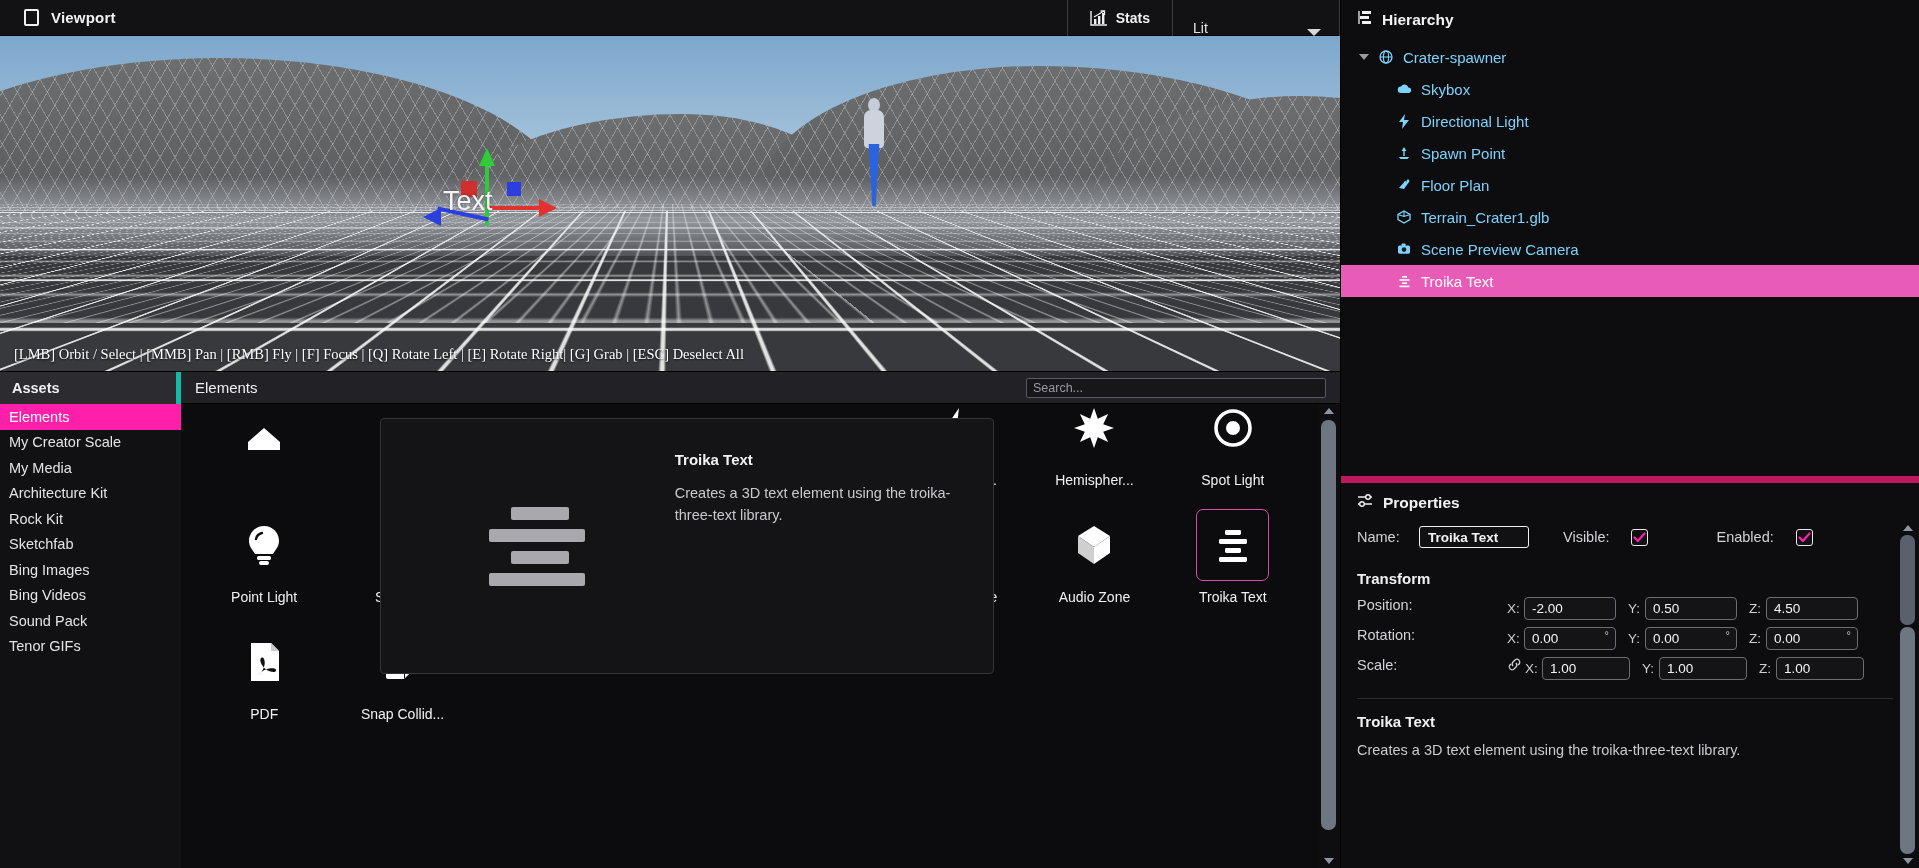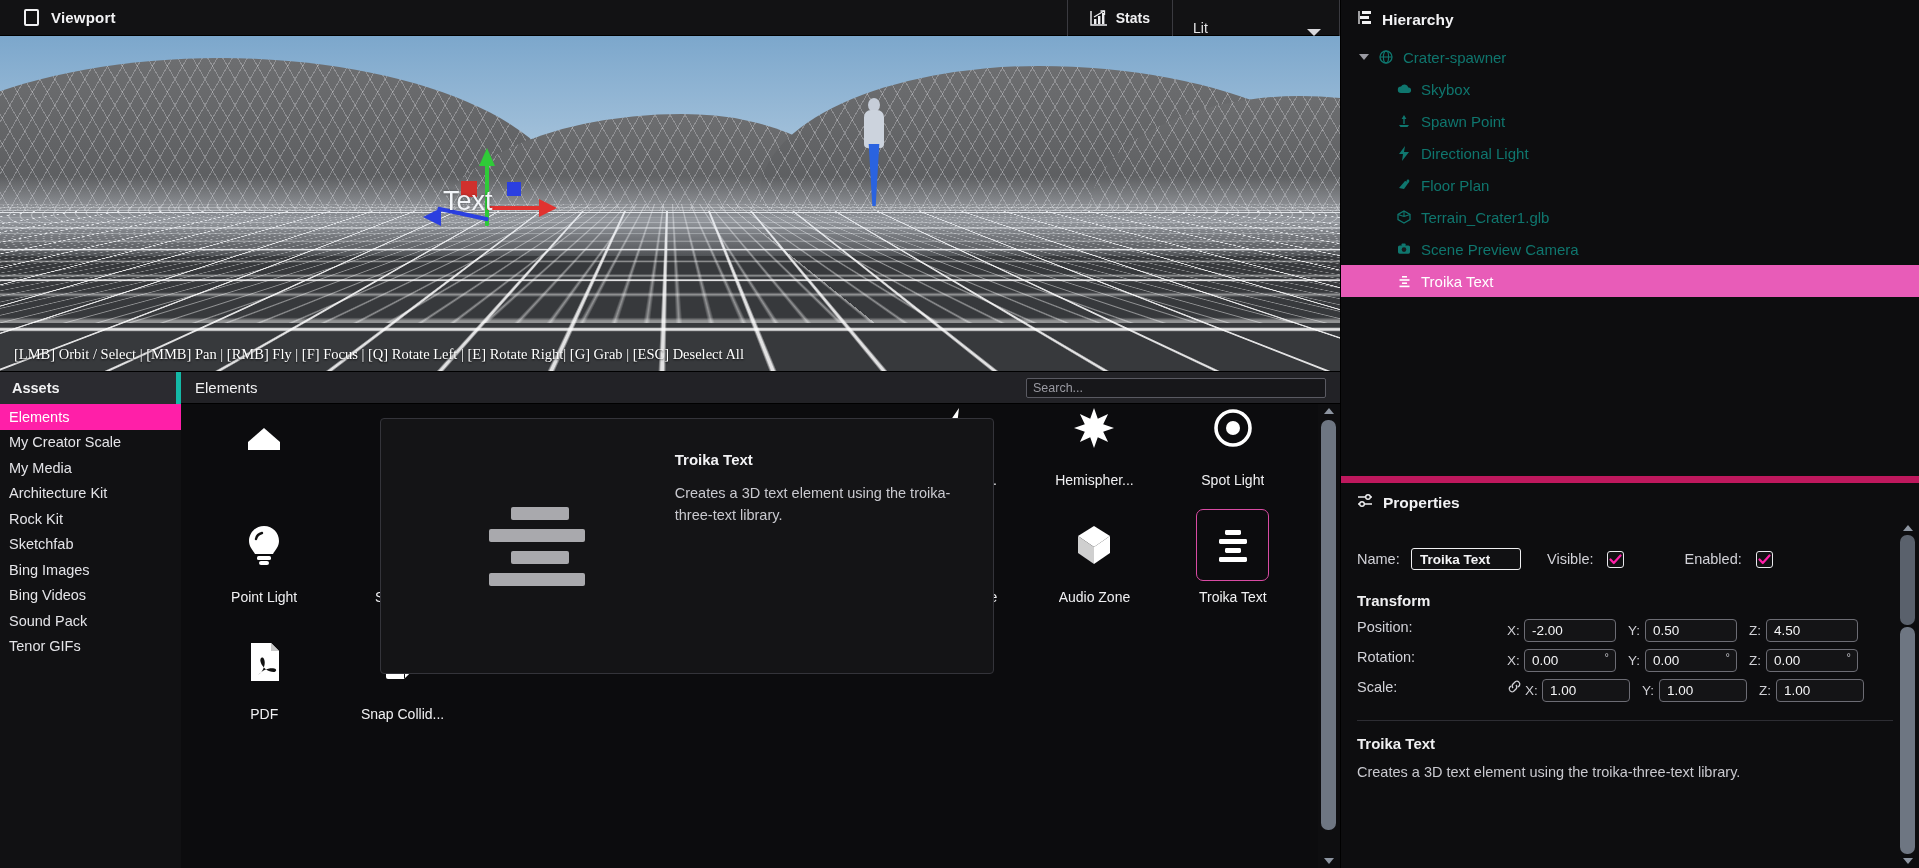--- a/index.html
+++ b/index.html
@@ -171,34 +171,34 @@
   .tri-up { width:0;height:0;border-left:5px solid transparent;border-right:5px solid transparent;border-bottom:6px solid #8d95a1;}
   .tri-dn { width:0;height:0;border-left:5px solid transparent;border-right:5px solid transparent;border-top:6px solid #8d95a1;}
 
   
   #rightcol { width:579px; flex:0 0 579px; background:#0d0d0f; display:flex; flex-direction:column;
               border-left:1px solid #000; }
   .panel-head { display:flex; align-items:center; gap:9px; padding:10px 0 9px 16px; }
   .panel-head-title { font-size:15.5px; font-weight:bold; color:#f2f2f4; }
 
   #tree { padding-top:2px; }
-  .tree-row { height:32px; display:flex; align-items:center; font-size:15px; color:#0f766e; cursor:pointer;}
+  .tree-row { height:32px; display:flex; align-items:center; font-size:15px; color:#7dd3fc; cursor:pointer;}
   .tree-row.selected { background:#e85cb8; color:#ffffff; }
   .tw { width:22px; display:flex; align-items:center; justify-content:center; }
   .tree-ico { width:22px; display:flex; align-items:center; justify-content:center; margin-right:6px; }
   .depth1 { padding-left:12px; }
   .depth2 { padding-left:30px; }
 
   #hierarchy-fill { flex:1; min-height:0; }
 
   
   #props { flex:0 0 392px; display:flex; flex-direction:column; border-top:7px solid #be185d;}
   #props-body { flex:1; position:relative; overflow:hidden; padding:0 26px 0 16px; }
   .row { display:flex; align-items:center; }
-  #name-row { margin-top:27px; gap:0; font-size:14.5px; color:#d4d4da; }
+  #name-row { margin-top:5px; gap:8px; font-size:14.5px; color:#d4d4da; }
   .lbl { font-size:14.5px; color:#d2d2d8; }
   .txtbox {
     background:#111113; border:1.6px solid #f0f0f2; border-radius:3px;
     color:#f4f4f6; font-size:13.5px; font-weight:bold; padding:2px 8px;
     font-family:"Liberation Sans",sans-serif; height:22px; outline:none;
   }
   .chk {
     width:17px; height:17px; border:1.6px solid #e8e8ec; border-radius:3px;
     background:#111113; display:inline-flex; align-items:center; justify-content:center;
     cursor:pointer;
@@ -586,36 +586,36 @@
           <span class="tree-ico">
             <svg width="15" height="12" viewBox="0 0 15 12">
               <path d="M4 10 a3.2 3.2 0 0 1 0-6.4 A4 4 0 0 1 11.4 4.4 A2.8 2.8 0 0 1 11.2 10Z" fill="currentColor"></path>
             </svg>
           </span>
           <span>Skybox</span>
         </div>
         <div class="tree-row depth2">
           <span class="tw"></span>
           <span class="tree-ico">
+            <svg width="12" height="15" viewBox="0 0 12 15">
+              <path d="M7 0 L1 8 H5 L4 15 L11 6 H6Z" fill="currentColor"></path>
+            </svg>
+          </span>
+          <span>Directional Light</span>
+        </div>
+        <div class="tree-row depth2">
+          <span class="tw"></span>
+          <span class="tree-ico">
             <svg width="14" height="14" viewBox="0 0 14 14">
               <path d="M7 1 L9.4 5 H4.6Z" fill="currentColor"></path>
               <rect x="6.3" y="4" width="1.4" height="6" fill="currentColor"></rect>
               <path d="M2 11 h10 l-1.5 2 h-7Z" fill="currentColor"></path>
             </svg>
           </span>
           <span>Spawn Point</span>
-        </div>
-        <div class="tree-row depth2">
-          <span class="tw"></span>
-          <span class="tree-ico">
-            <svg width="12" height="15" viewBox="0 0 12 15">
-              <path d="M7 0 L1 8 H5 L4 15 L11 6 H6Z" fill="currentColor"></path>
-            </svg>
-          </span>
-          <span>Directional Light</span>
         </div>
         <div class="tree-row depth2">
           <span class="tw"></span>
           <span class="tree-ico">
             <svg width="14" height="12" viewBox="0 0 14 12">
               <path d="M2 9 L8 2 l4 1 -5 7Z" fill="currentColor"></path>
               <circle cx="11" cy="2" r="1.4" fill="currentColor"></circle>
             </svg>
           </span>
           <span>Floor Plan</span>

